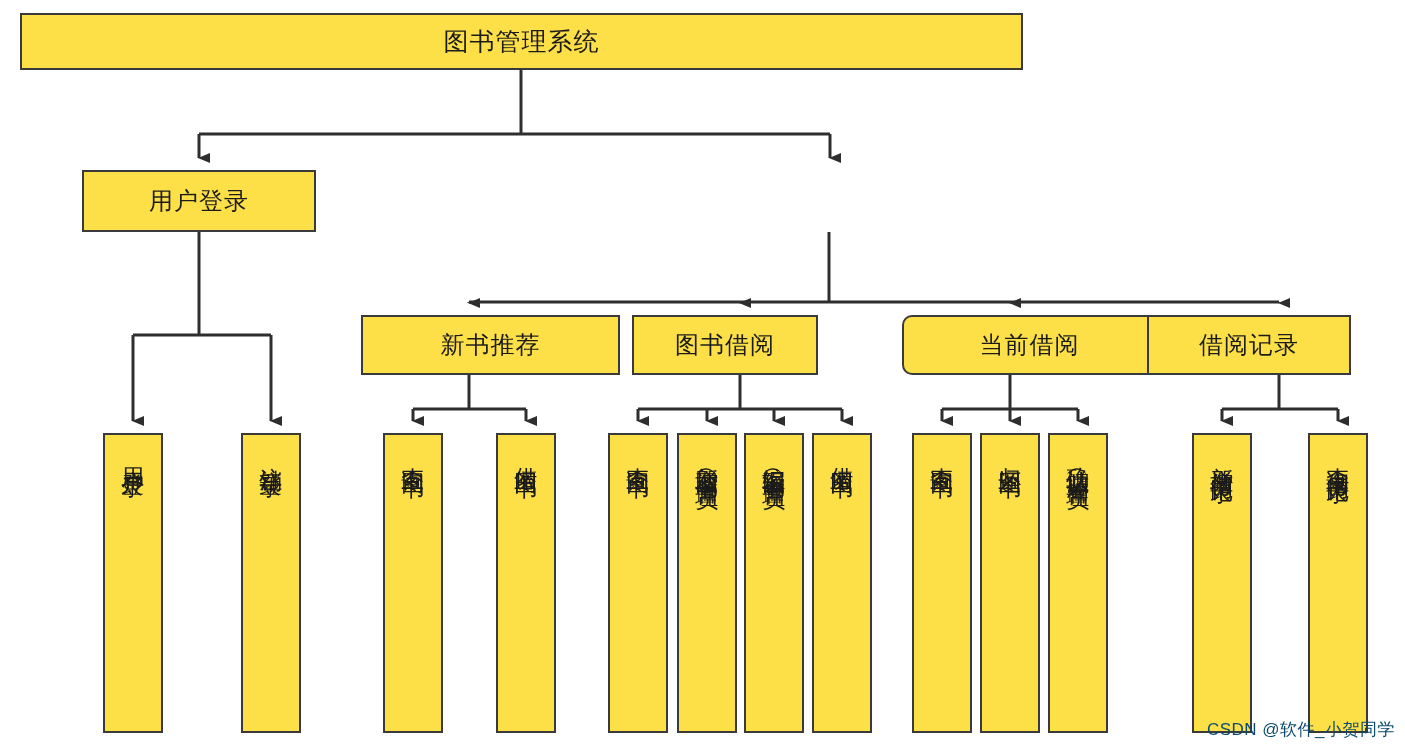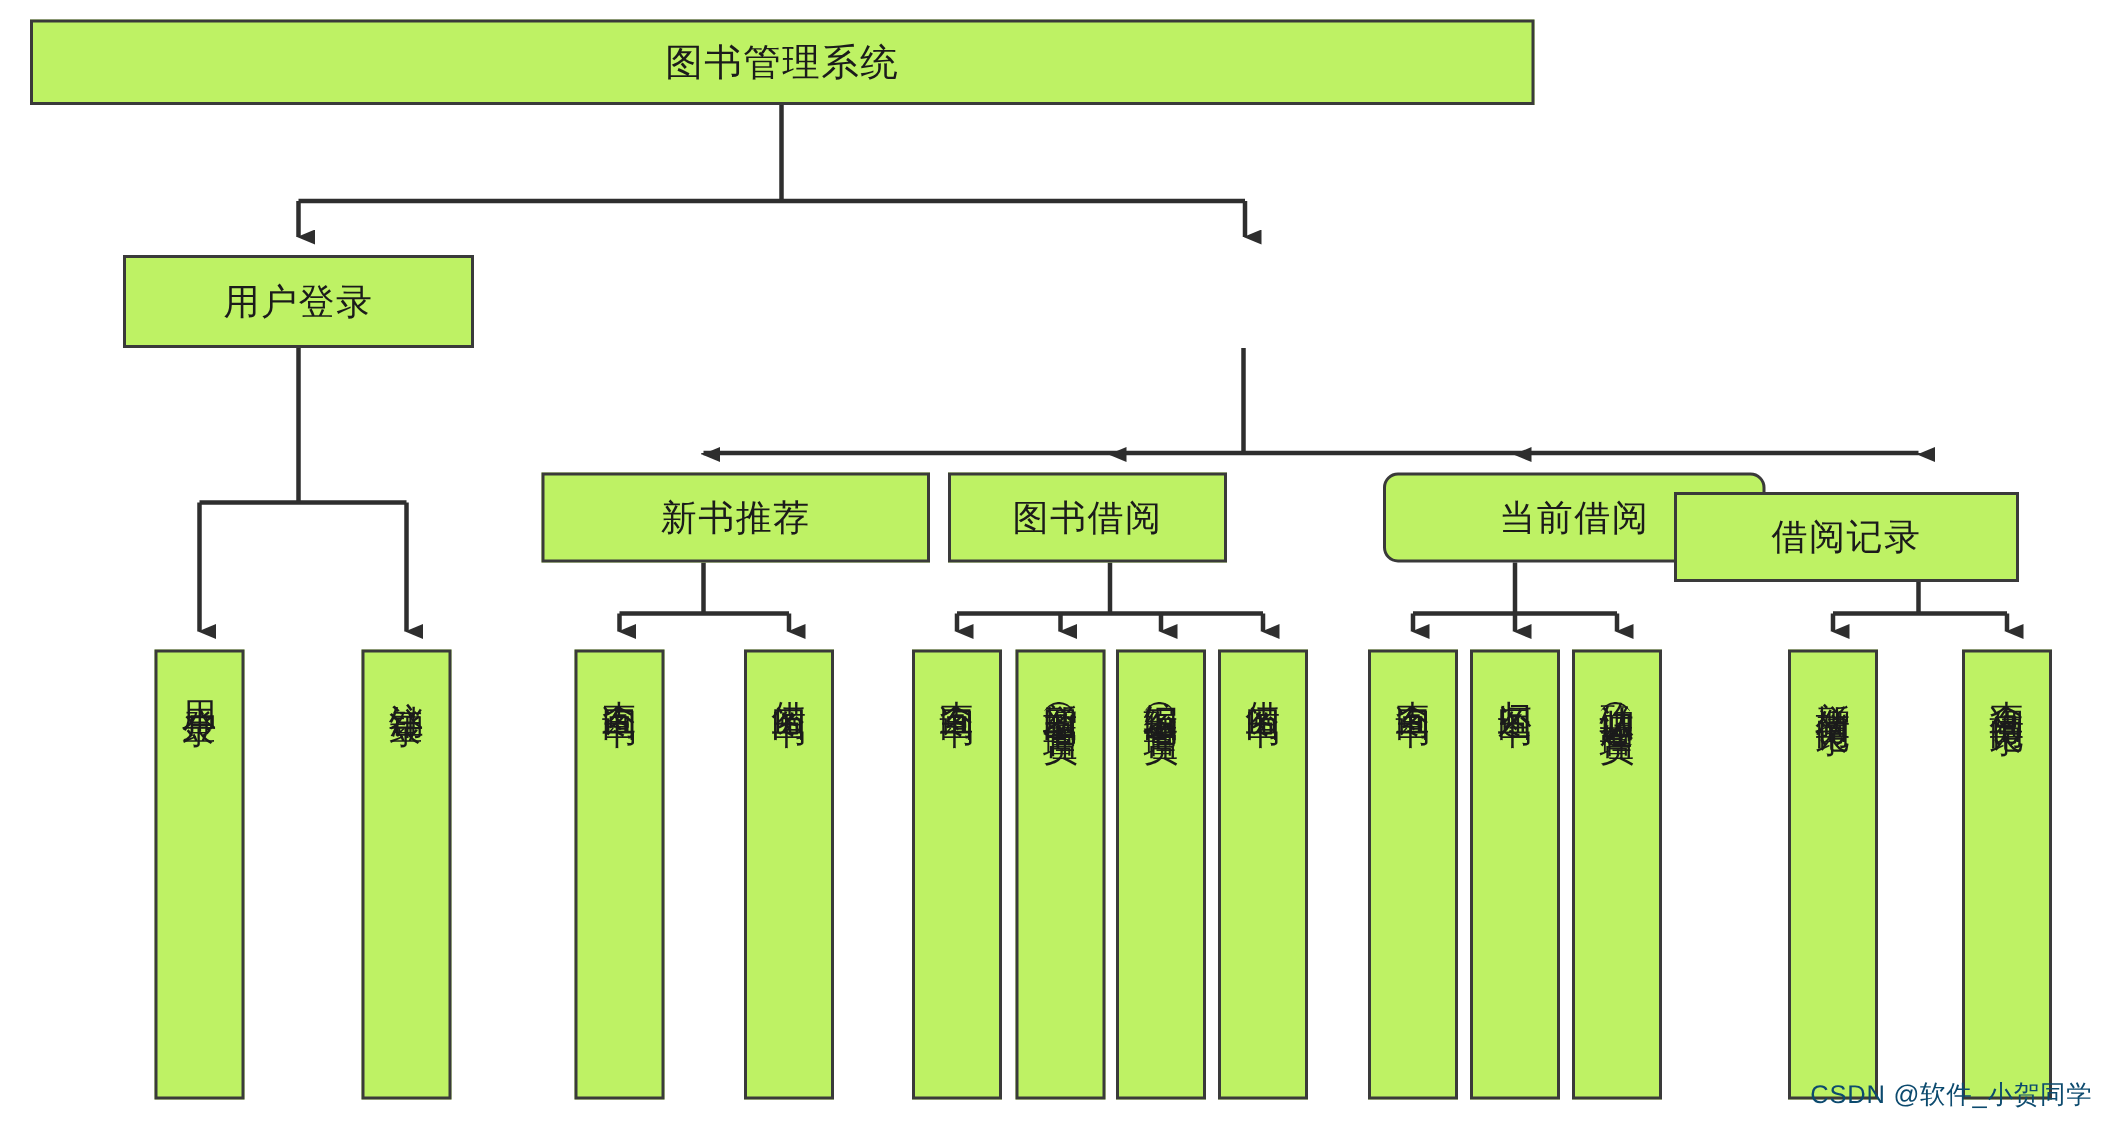--- a/index.html
+++ b/index.html
@@ -7,21 +7,21 @@
     width:1405px;height:747px;
     background:#ffffff;
     font-family:"Liberation Sans","DejaVu Sans",sans-serif;
     overflow:hidden;position:relative;
   }
   #canvas{position:absolute;left:0;top:0;width:1405px;height:747px;}
   svg.edges{position:absolute;left:0;top:0;width:1405px;height:747px;pointer-events:none;}
   .node{
     position:absolute;
     box-sizing:border-box;
-    background:#bef264;
+    background:#fde047;
     border:2px solid #3a3a3a;
     display:flex;align-items:center;justify-content:center;
     color:#1b1b1b;
     text-align:center;
     z-index:2;
   }
   .node.h{
     font-size:24px;
     letter-spacing:1px;
   }
@@ -113,24 +113,24 @@
   <div class="node h" style="left:82px;top:170px;width:234px;height:62px;">
     <span>用户登录</span>
   </div>
 
   <div class="node h" style="left:361px;top:315px;width:259px;height:60px;">
     <span>新书推荐</span>
   </div>
   <div class="node h" style="left:632px;top:315px;width:186px;height:60px;">
     <span>图书借阅</span>
   </div>
-  <div class="node h" style="left:922px;top:315px;width:255px;height:60px;border-radius:10px;">
+  <div class="node h" style="left:902px;top:315px;width:255px;height:60px;border-radius:10px;">
     <span>当前借阅</span>
   </div>
-  <div class="node h" style="left:1116px;top:315px;width:230px;height:60px;margin-top:13px;">
+  <div class="node h" style="left:1147px;top:315px;width:204px;height:60px;">
     <span>借阅记录</span>
   </div>
 
   <div class="node leaf" style="left:103px;top:433px;width:60px;height:300px;">
     <span class="vtext">用户登录</span>
   </div>
   <div class="node leaf" style="left:241px;top:433px;width:60px;height:300px;">
     <span class="vtext">注销登录</span>
   </div>
 

